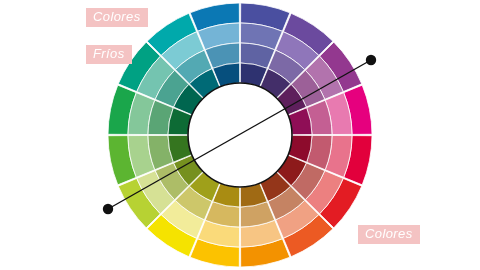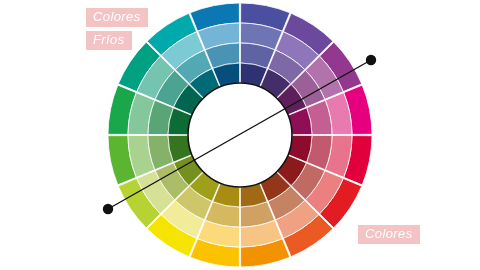--- a/index.html
+++ b/index.html
@@ -31,21 +31,21 @@
     background: #f4c3c3;
     color: #ffffff;
     font-style: italic;
     font-size: 13px;
     line-height: 16px;
     padding: 1px 7px 2px 7px;
     letter-spacing: 0.4px;
     white-space: nowrap;
   }
   .label-line + .label-line {
-    margin-top: 4px;
+    margin-top: 18px;
   }
   #label-cool {
     left: 86px;
     top: 8px;
     align-items: flex-start;
   }
   #label-cool .label-line {
     text-align: left;
   }
   #label-warm {

